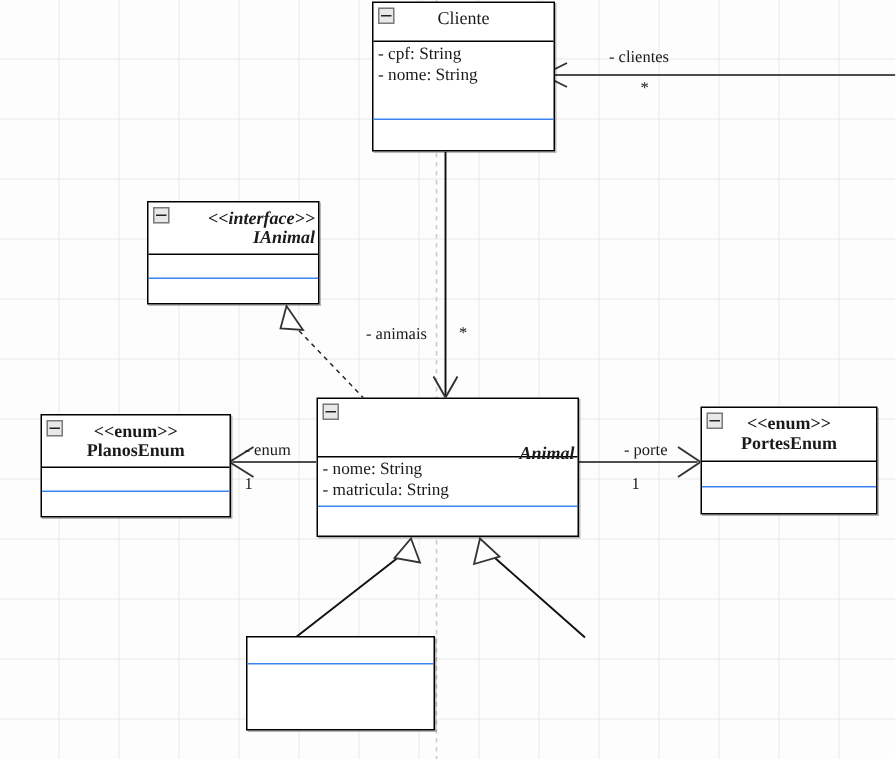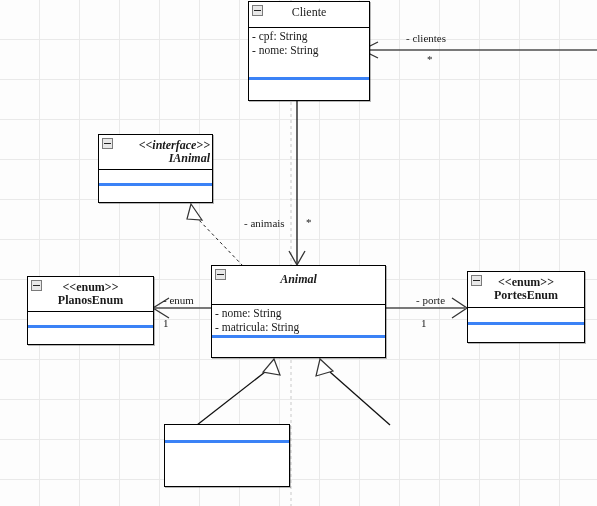--- a/index.html
+++ b/index.html
@@ -63,21 +63,21 @@
     content: "";
     position: absolute;
     left: 1px;
     right: 1px;
     top: 4px;
     height: 1px;
     background: #222;
   }
 
   .uml-attrs {
-    border-bottom: 3px solid #3b82f6;
+    border-bottom: 1px solid #3b82f6;
     box-sizing: border-box;
     padding: 1px 3px 2px 3px;
     min-height: 10px;
   }
   .uml-attr {
     font-family: "Liberation Serif", serif;
     font-size: 11.5px;
     line-height: 14px;
     color: #1a1a1a;
     white-space: nowrap;
@@ -206,21 +206,21 @@
       <span class="uml-title bold">&lt;&lt;enum&gt;&gt;</span>
       <span class="uml-title bold">PlanosEnum</span>
     </div>
     <div class="uml-attrs" style="height:16px;"></div>
     <div class="uml-methods" style="height:16px;"></div>
   </div>
 
   <div class="uml-box" style="left:211px; top:265px; width:175px; height:93px;">
     <div class="uml-header" style="height:39px;">
       <span class="minus-icon"></span>
-      <span class="uml-title bolditalic" style="margin-top:3px;">Animal</span>
+      <span class="uml-title bolditalic" style="margin-top:26px;text-align:right;">Animal</span>
     </div>
     <div class="uml-attrs" style="height:33px;">
       <span class="uml-attr">- nome: String</span>
       <span class="uml-attr">- matricula: String</span>
     </div>
     <div class="uml-methods" style="height:20px;"></div>
   </div>
 
   <div class="uml-box" style="left:467px; top:271px; width:118px; height:72px;">
     <div class="uml-header" style="height:36px;">

